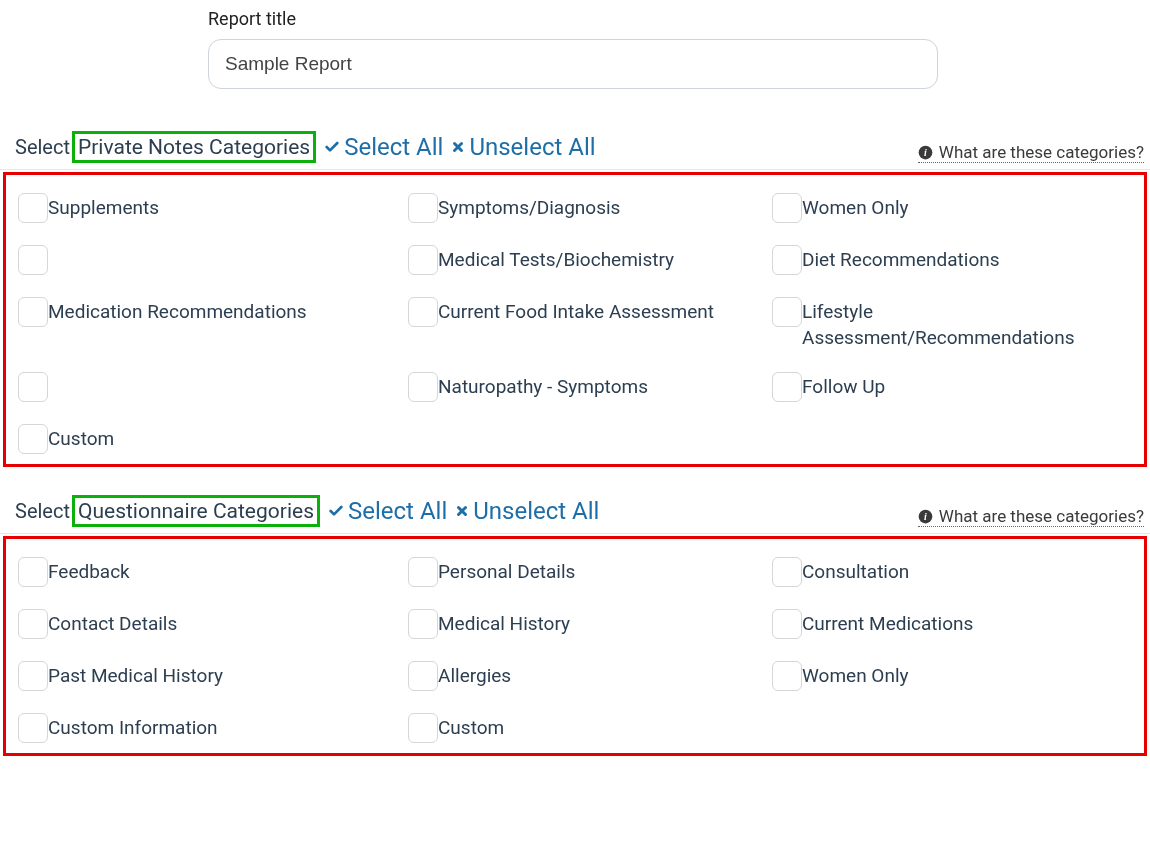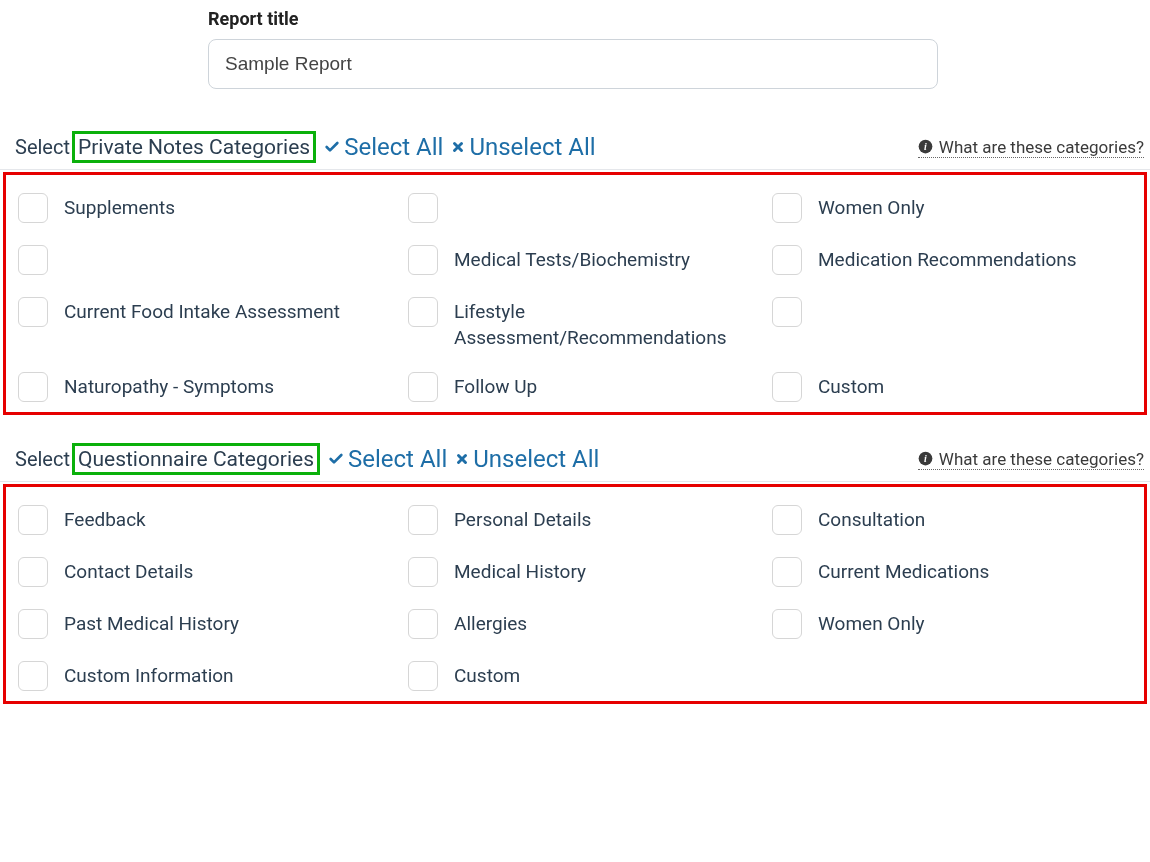--- a/index.html
+++ b/index.html
@@ -14,38 +14,38 @@
       color: #2c3e50;
     }
     .container {
       width: 1150px;
     }
     .title-section {
       margin-left: 208px;
       margin-bottom: 42px;
     }
     .title-label {
-      font-weight: 700;
+      font-weight: 400;
       font-size: 18px;
       color: #222;
       margin-bottom: 10px;
     }
     .title-input {
       width: 730px;
       height: 50px;
       border: 1px solid #ced4da;
-      border-radius: 8px;
+      border-radius: 13px;
       padding: 0 16px;
       font-size: 19px;
       color: #444;
       outline: none;
     }
     .section-header {
       display: flex;
-      align-items: center;
+      align-items: flex-end;
       justify-content: space-between;
       padding: 0 6px 6px 15px;
       border-bottom: 1px solid #e5e7eb;
     }
     .header-left {
       display: flex;
       align-items: center;
     }
     .select-label {
       font-size: 20px;
@@ -103,21 +103,20 @@
       height: 30px;
       border: 1.5px solid #d6d6d6;
       border-radius: 6px;
       flex-shrink: 0;
       cursor: pointer;
       background: #fff;
     }
     .category-label {
       font-size: 19px;
       color: #2c3e50;
-      margin-left: 16px;
       line-height: 1.35;
       padding-top: 2px;
     }
     .section-gap {
       height: 28px;
     }
   </style>
 </head>
 <body>
 
@@ -162,31 +161,36 @@
   </div>
 
   <div class="categories-box">
     <div class="categories-grid" id="private-notes-grid">
         <div class="category-item">
           <div class="checkbox"></div>
           <span class="category-label">Supplements</span>
         </div>
         <div class="category-item">
           <div class="checkbox"></div>
+          <span class="category-label">Symptoms/Diagnosis</span>
         </div>
         <div class="category-item">
           <div class="checkbox"></div>
           <span class="category-label">Women Only</span>
         </div>
         <div class="category-item">
           <div class="checkbox"></div>
         </div>
         <div class="category-item">
           <div class="checkbox"></div>
           <span class="category-label">Medical Tests/Biochemistry</span>
+        </div>
+        <div class="category-item">
+          <div class="checkbox"></div>
+          <span class="category-label">Diet Recommendations</span>
         </div>
         <div class="category-item">
           <div class="checkbox"></div>
           <span class="category-label">Medication Recommendations</span>
         </div>
         <div class="category-item">
           <div class="checkbox"></div>
           <span class="category-label">Current Food Intake Assessment</span>
         </div>
         <div class="category-item">

